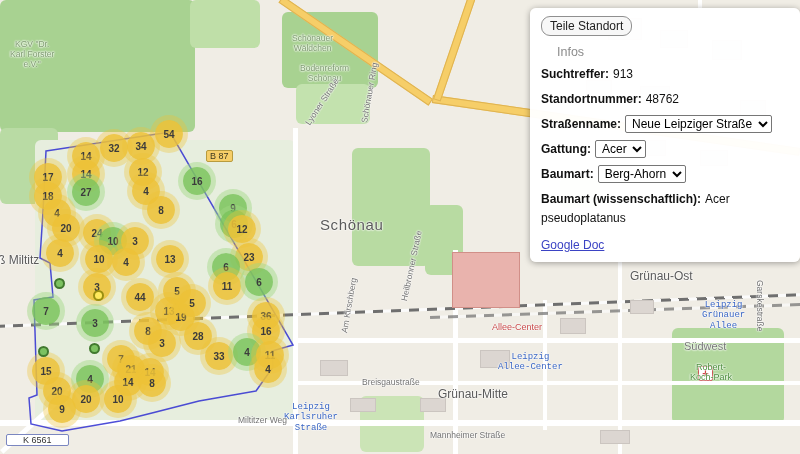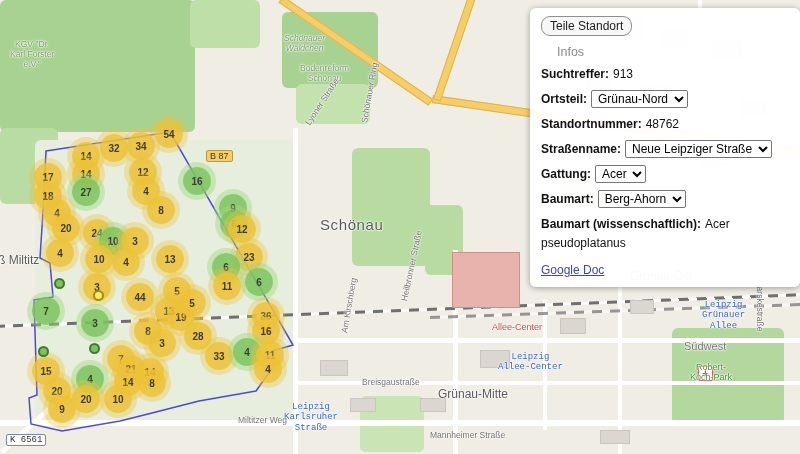--- a/index.html
+++ b/index.html
@@ -19,21 +19,21 @@
     text-shadow:0 0 2px #fff,0 0 2px #fff,0 0 2px #fff;transform-origin:0 0;}
   .place-lg{font-size:15px;letter-spacing:.6px;color:#5a5a5a;}
   .place{font-size:12px;color:#5a5a5a;}
   .place-sm{font-size:11px;color:#787878;}
   .street{font-size:8.5px;color:#737373;}
   .transit{font-size:9px;color:#3a66c4;text-align:center;font-family:Liberation Mono, monospace;}
   .poi-red{font-size:9px;color:#c94b4b;}
   .poi-green{font-size:9px;color:#4e8f3f;text-align:center;}
   .landuse{font-size:8.5px;color:#7d9b6e;text-align:center;}
   .badge-yellow{font-size:9px;background:#f6ce68;border:1px solid #b89b3e;padding:0 3px;border-radius:2px;color:#3f3a20;text-shadow:none;}
-  .badge-white{font-size:9px;background:#fff;border:1px solid #7a86c0;padding:0 3px;border-radius:2px;color:#333;text-shadow:none;font-family:Liberation Mono, monospace;}
+  .badge-white{font-size:9px;background:#fff;border:1px solid #7a86c0;padding:0 16px;border-radius:2px;color:#333;text-shadow:none;}
   .cluster{position:absolute;width:28px;height:28px;margin-left:-14px;margin-top:-14px;border-radius:50%;
     display:flex;align-items:center;justify-content:center;font-size:10px;font-weight:bold;color:#3c3c3c;cursor:pointer;}
   .cluster.y{background:rgba(237,194,55,.88);box-shadow:0 0 0 5px rgba(237,194,55,.35);}
   .cluster.g{background:rgba(125,197,95,.88);box-shadow:0 0 0 5px rgba(160,216,130,.45);}
   .tree{position:absolute;width:11px;height:11px;margin:-6px 0 0 -6px;border-radius:50%;background:#7cc261;border:2px solid #41792f;box-sizing:border-box;cursor:pointer;}
   .tree.sel{background:#ffe95c;border-color:#9a8f12;}
   .panel{position:absolute;left:530px;top:8px;width:248px;z-index:10;background:rgba(255,255,255,.97);
     border-radius:6px;box-shadow:0 1px 6px rgba(0,0,0,.35);padding:8px 11px 10px;font-size:12px;color:#111;}
   .panel button{font-family:inherit;font-size:12px;background:#f7f7f7;border:1px solid #8f8f8f;border-radius:9px;padding:2px 8px;cursor:pointer;color:#222;}
   .muted{color:#8c8c8c;margin:9px 16px 4px;font-size:12.5px;}
@@ -96,21 +96,21 @@
     <div class="cross" style="left:698px;top:366px;">+</div>
 
     <svg id="boundary" width="800" height="454">
       <polygon points="46,151 170,132 293,345 272,351 273,367 256,391 199,401 152,413 120,421 62,431 31,424 29,398 37,395 34,300 53,297 50,263 40,258 43,212" fill="none" stroke="#2e2ed1" stroke-width="1.5" opacity="0.85"></polygon>
     </svg>
 
     <div id="label-layer">
         <div class="map-label landuse" style="left: 10px; top: 40px;">KGV "Dr.
 Karl Forster
 e.V."</div>
-        <div class="map-label landuse" style="left: 284px; top: 34px; font-style: italic;">Schönauer
+        <div class="map-label landuse" style="left: 292px; top: 34px;">Schönauer
 Wäldchen</div>
         <div class="map-label landuse" style="left: 300px; top: 64px;">Bodenreform
 Schönau</div>
         <div class="map-label street" style="left: 304px; top: 122px; transform: rotate(-57deg);">Lyoner Straße</div>
         <div class="map-label street" style="left: 360px; top: 122px; transform: rotate(-80deg);">Schönauer Ring</div>
         <div class="map-label place-lg" style="left: 320px; top: 216px;">Schönau</div>
         <div class="map-label place" style="left: 630px; top: 270px;">Grünau-Ost</div>
         <div class="map-label place" style="left: 438px; top: 388px;">Grünau-Mitte</div>
         <div class="map-label place" style="left: -22px; top: 254px;">Groß Miltitz</div>
         <div class="map-label transit" style="left: 284px; top: 402px;">Leipzig
@@ -311,23 +311,20 @@
   </div>
 
   <div class="panel">
     <button>Teile Standort</button>
     <div class="muted">Infos</div>
 
     <div class="row">
       <b>Suchtreffer:</b><span>913</span>
     </div>
 
-    <div class="row">
-      <b>Ortsteil:</b><select><option>Grünau-Nord</option></select>
-    </div>
 
     <div class="row">
       <b>Standortnummer:</b><span>48762</span>
     </div>
 
     <div class="row">
       <b>Straßenname:</b><select><option>Neue Leipziger Straße</option></select>
     </div>
 
     <div class="row">

